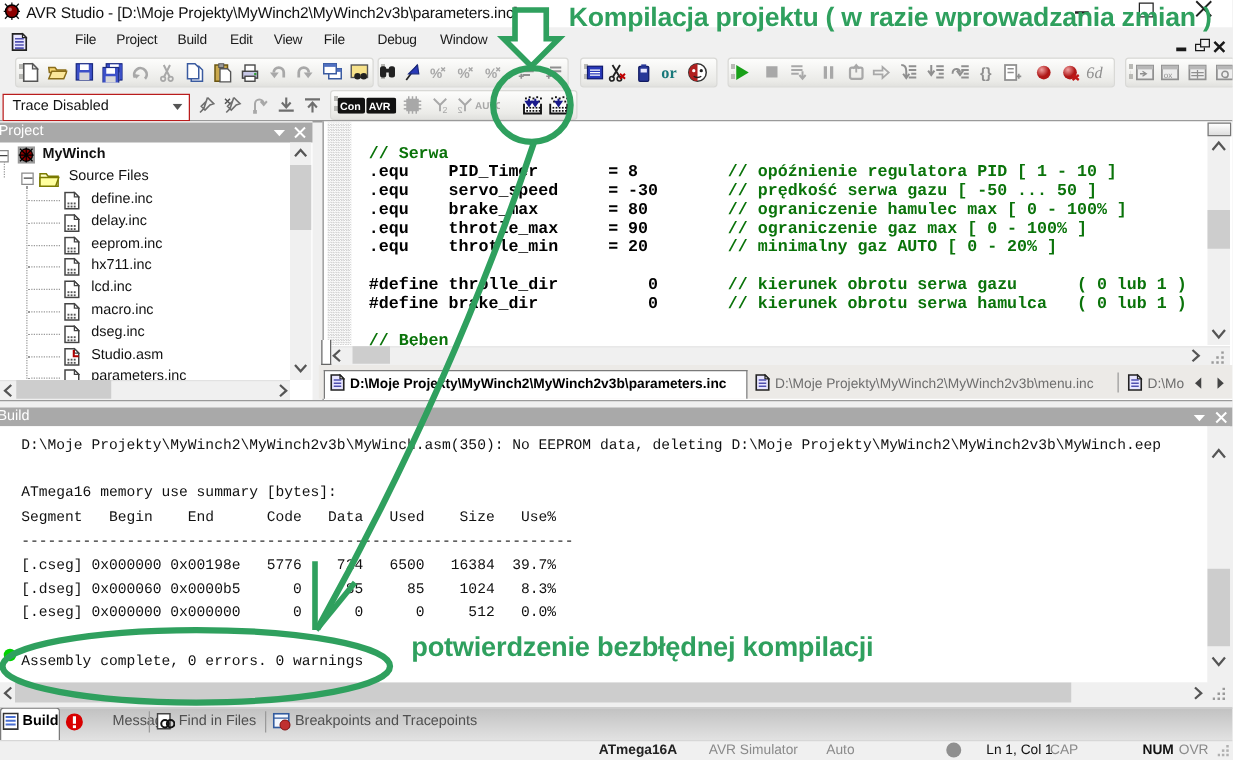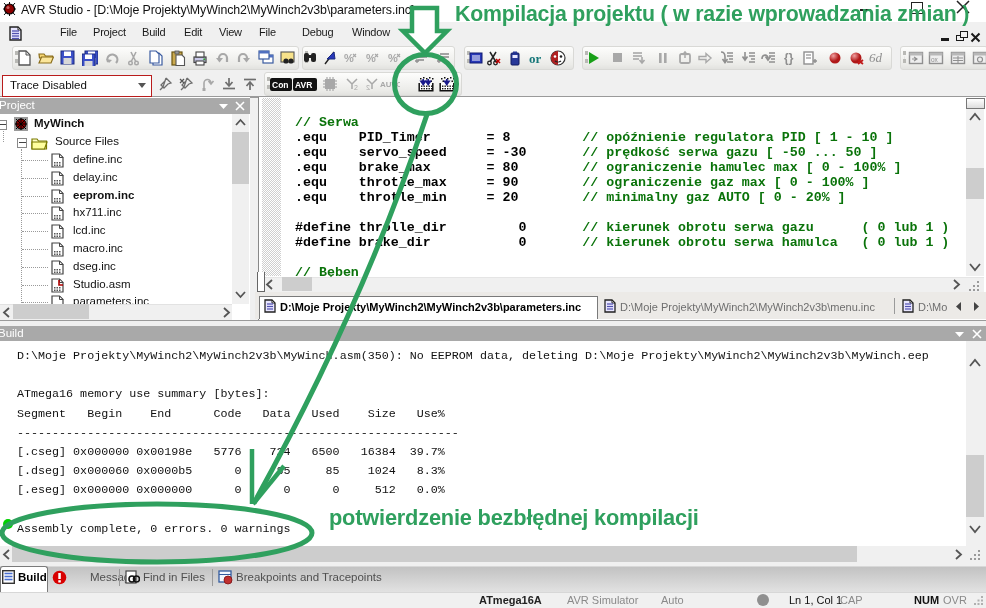--- a/index.html
+++ b/index.html
@@ -496,21 +496,21 @@
     <g fill="#555">
       <rect x="3" y="9" width="1.5" height="1.5"></rect>
       <rect x="5.5" y="9" width="1.5" height="1.5"></rect>
       <rect x="8" y="9" width="1.5" height="1.5"></rect>
       <rect x="3" y="11.5" width="1.5" height="1.5"></rect>
       <rect x="5.5" y="11.5" width="1.5" height="1.5"></rect>
       <rect x="8" y="11.5" width="1.5" height="1.5"></rect>
     </g>
   </svg>
 <div class="abs" style="left:22px;top:178px;width:26px;height:1px;border-top:1px dotted #9a9a9a;"></div>
-<span class="treeitem" style="left:73px;top:189px;font-weight:bold;">eeprom.inc</span>
+<span class="treeitem" style="left:73px;top:189px;">eeprom.inc</span>
 <svg class="abs" style="left:51px;top:188.6px;" width="13" height="15" viewBox="0 0 13 15">
     <path d="M1 1 h7.5 l3.5 3.5 v9.5 h-11 z" fill="#fff" stroke="#444" stroke-width="1.2"></path>
     <path d="M8.5 1 l3.5 3.5 h-3.5 z" fill="#fff" stroke="#444" stroke-width="1"></path>
     <g fill="#555">
       <rect x="3" y="9" width="1.5" height="1.5"></rect>
       <rect x="5.5" y="9" width="1.5" height="1.5"></rect>
       <rect x="8" y="9" width="1.5" height="1.5"></rect>
       <rect x="3" y="11.5" width="1.5" height="1.5"></rect>
       <rect x="5.5" y="11.5" width="1.5" height="1.5"></rect>
       <rect x="8" y="11.5" width="1.5" height="1.5"></rect>

